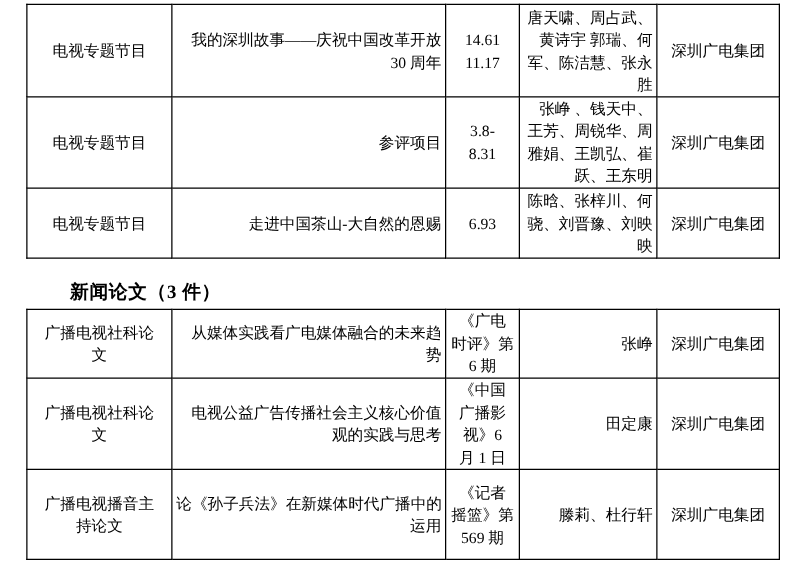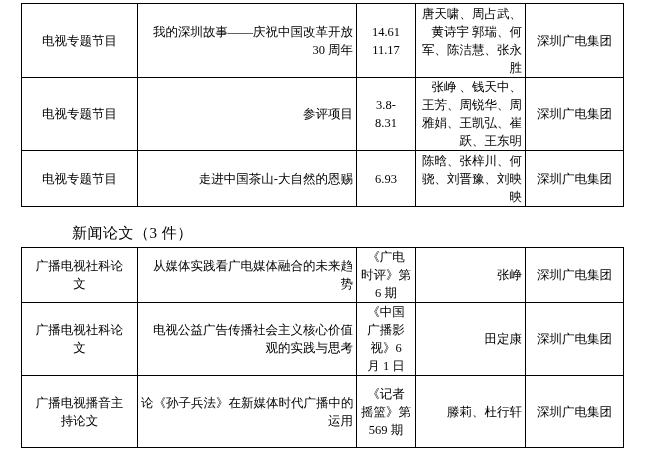--- a/index.html
+++ b/index.html
@@ -46,23 +46,23 @@
   #program-table tr:nth-child(2) { height: 73px; }
   #program-table tr:nth-child(3) { height: 56px; }
 
   #papers-table tr:nth-child(1) { height: 36px; }
   #papers-table tr:nth-child(2) { height: 60px; }
   #papers-table tr:nth-child(3) { height: 72px; }
   #papers-table tr:nth-child(4) { height: 62px; } 
 
   .heading {
     position: absolute;
-    left: 72px; top: 224px;
+    left: 56px; top: 224px;
     font-size: 15px;
-    font-weight: normal;
+    font-weight: bold;
     letter-spacing: 0.5px;
     white-space: pre;
   }
 </style>
 </head>
 <body>
 
 <div class="doc">
 
   <table class="grid" id="program-table">

